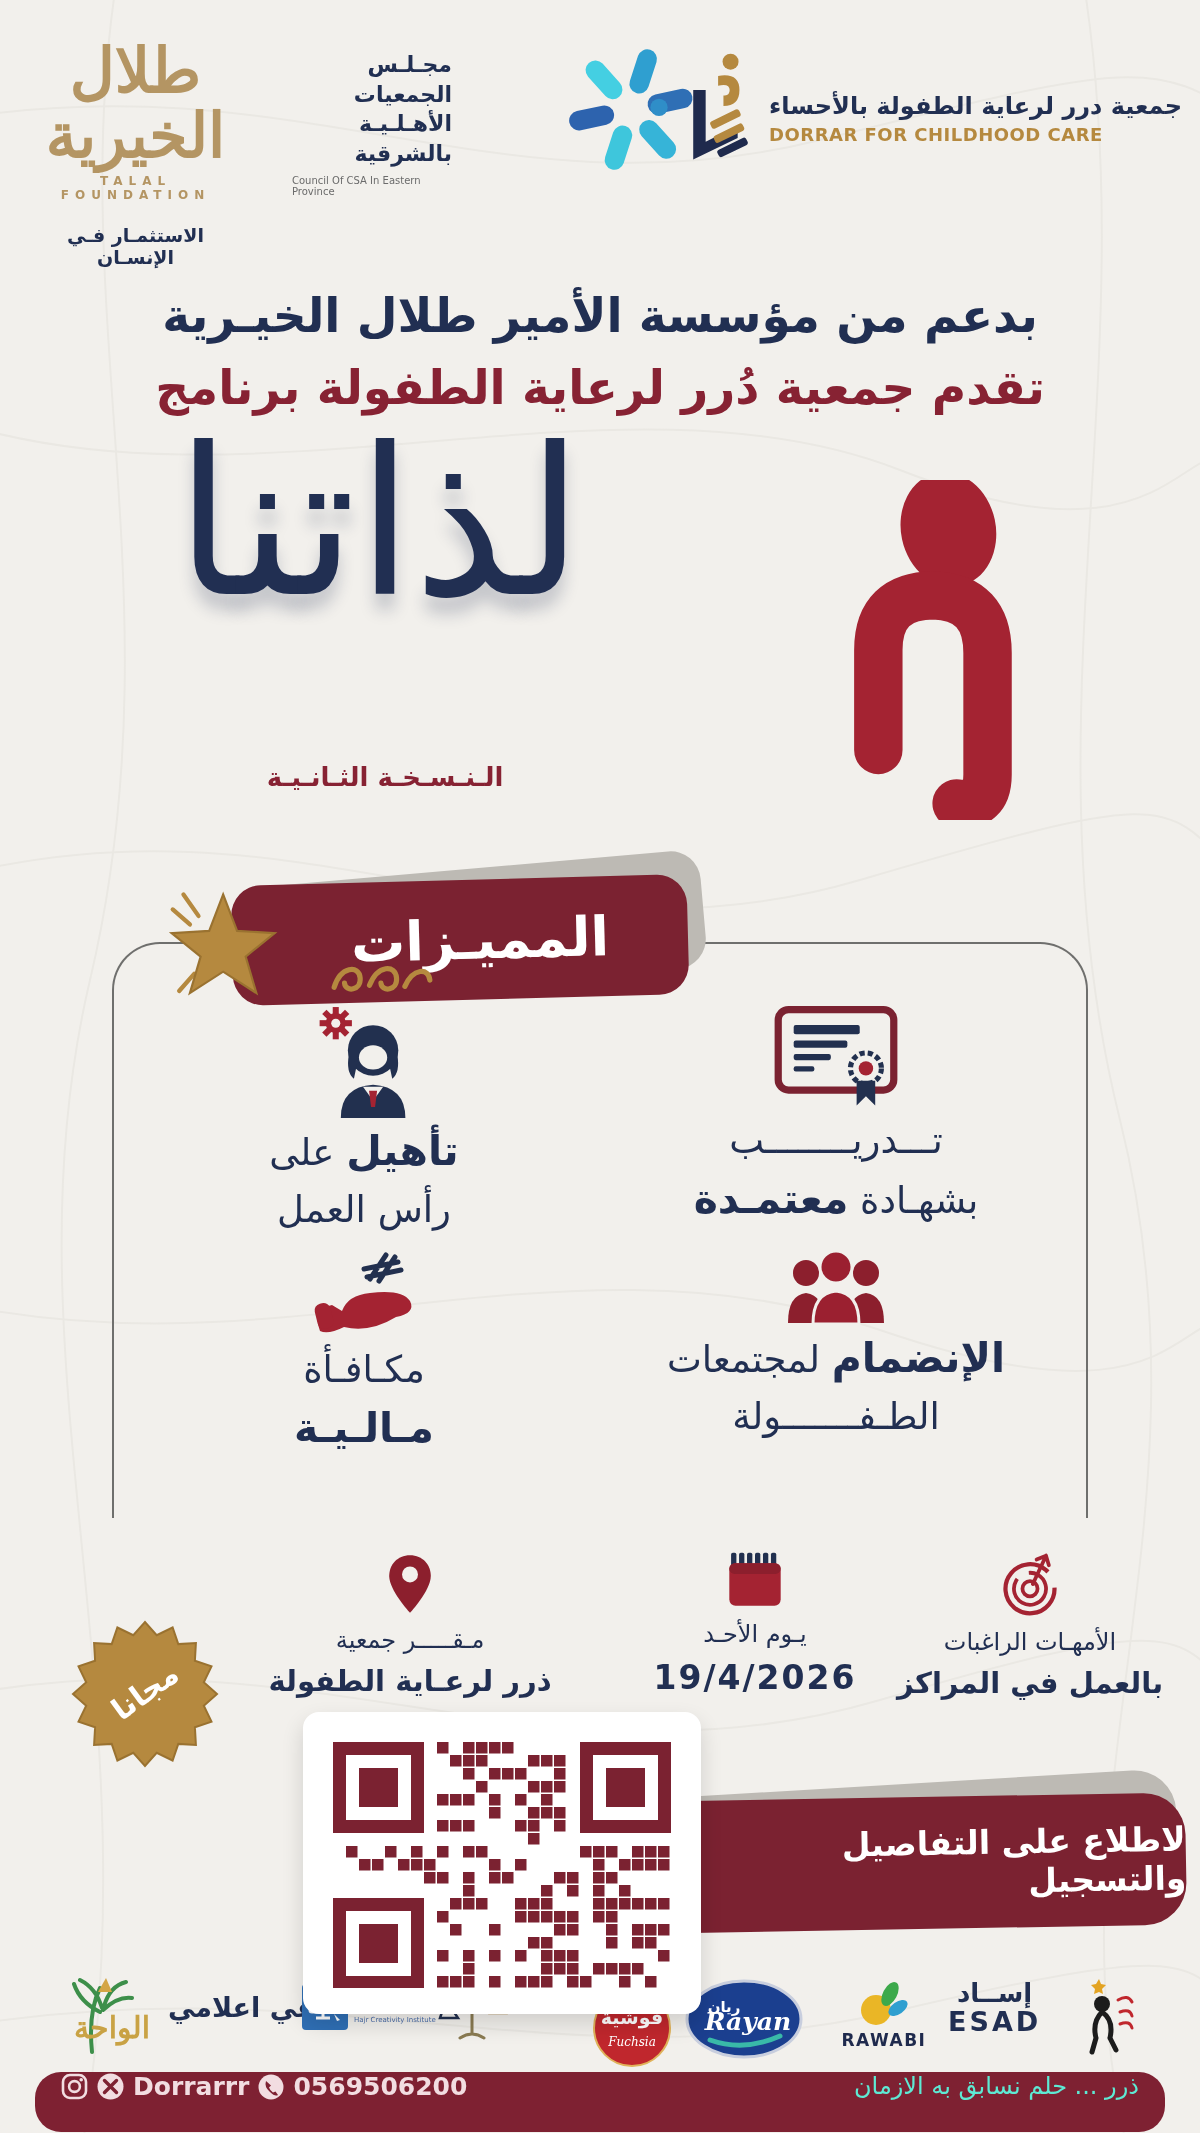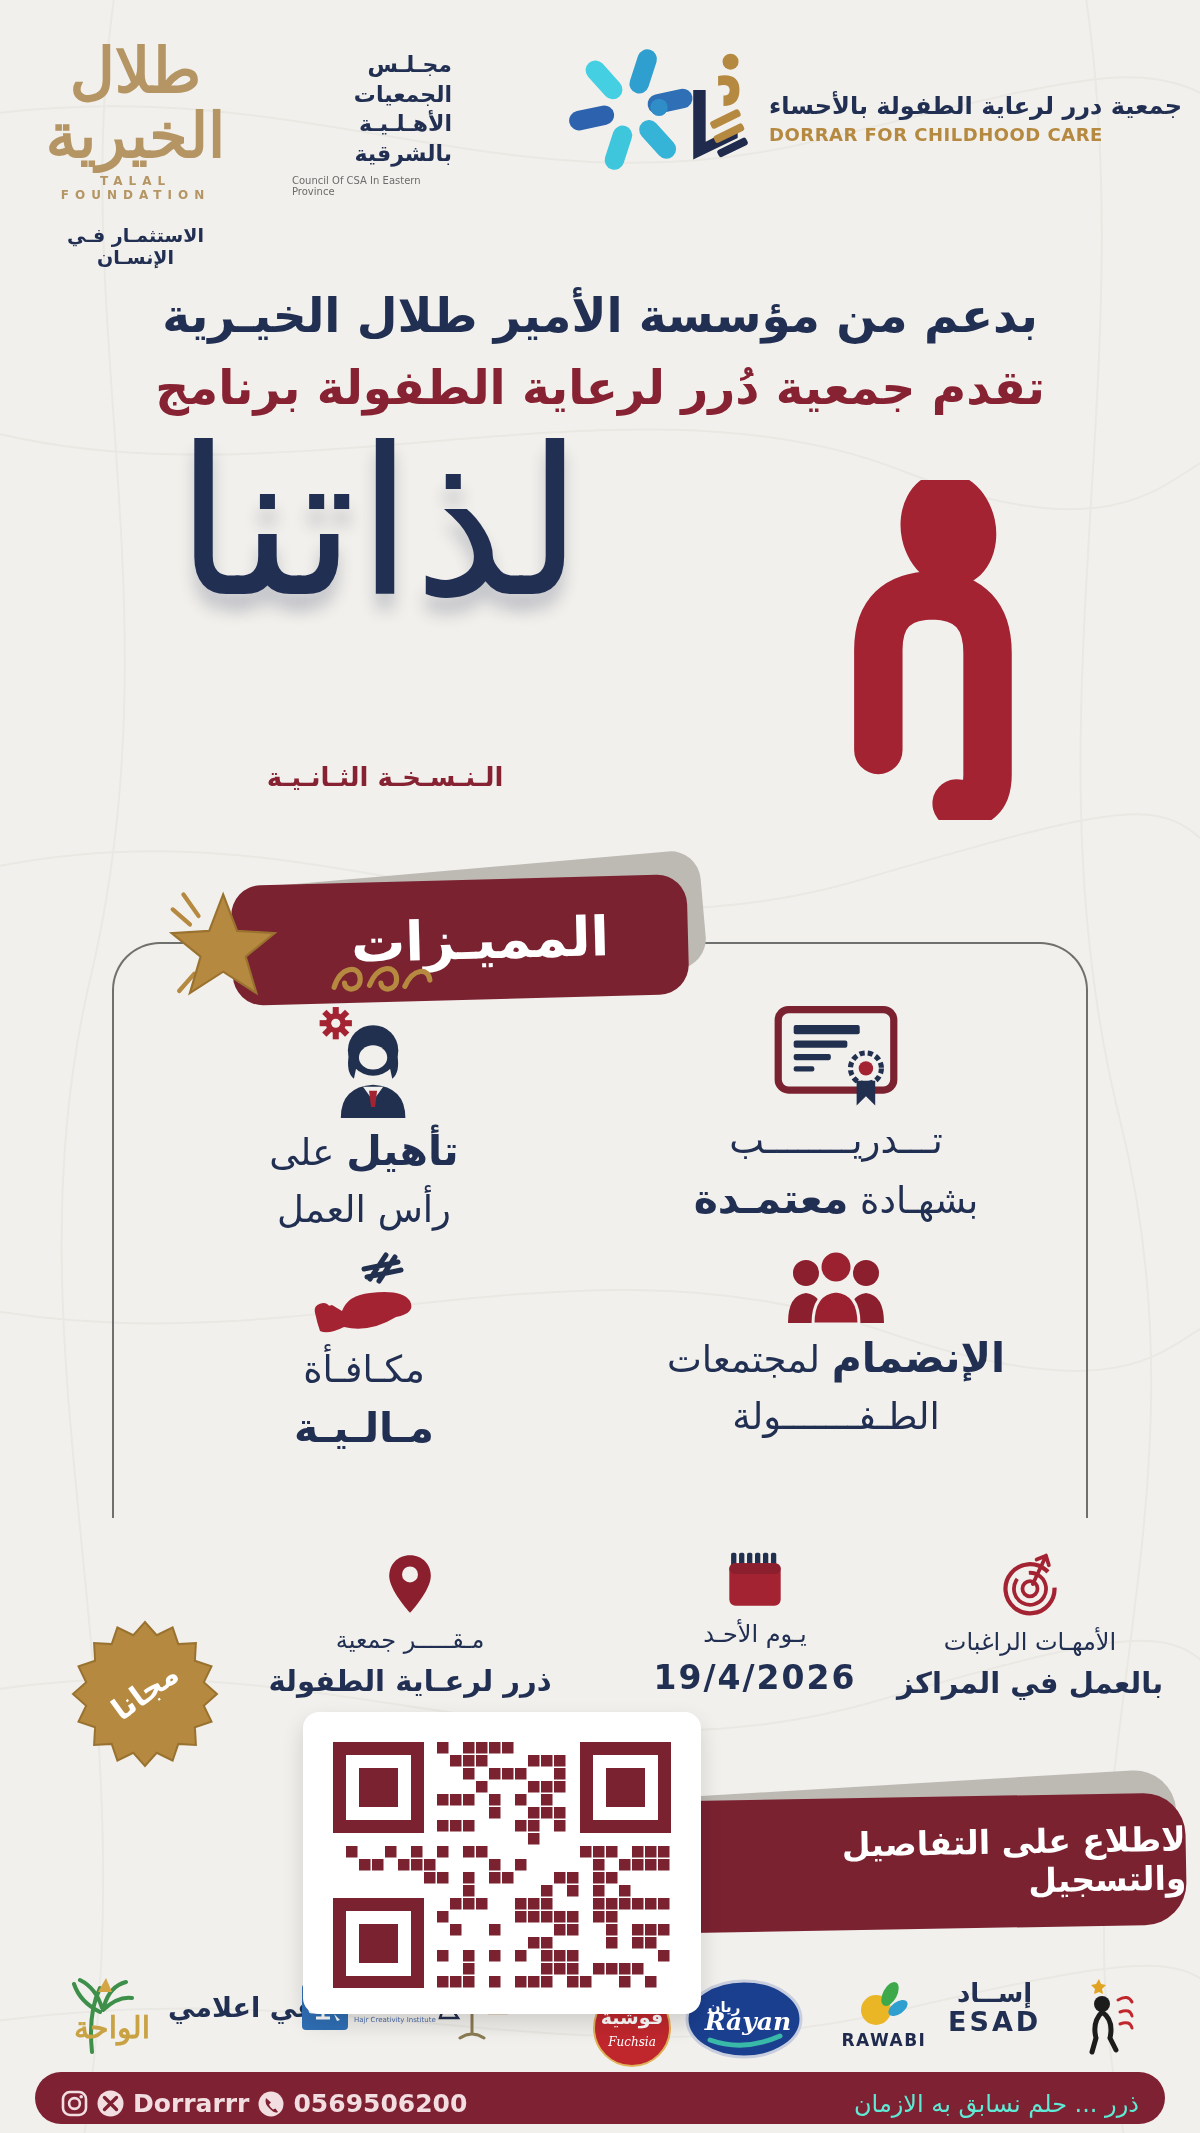--- a/index.html
+++ b/index.html
@@ -71,22 +71,22 @@
   .sponsors{left:0;right:0;top:1962px;height:112px;direction:ltr}
   .sp{position:absolute;display:flex;flex-direction:column;align-items:center;justify-content:center}
   .media-lbl{left:168px;top:30px;font-size:27px;font-weight:bold;color:var(--navy)}
   .hci{left:302px;top:22px;flex-direction:row;gap:6px;align-items:flex-start}
   .hci-tx{font-family:"DejaVu Serif","Liberation Serif",serif;color:#1f3c6e;font-size:30px;line-height:1}
   .hci-sub{font-size:7px;color:#4a6ca8;margin-top:2px}
   .esad{left:948px;top:18px;color:var(--navy);line-height:1}
   .esad-ar{font-size:26px;font-weight:bold}
   .esad-en{font-size:27px;font-weight:bold;letter-spacing:3px;margin-top:2px}
   
-  .footer{left:35px;right:35px;top:2072px;height:52px;background:#7e2132;border-radius:26px;
-          display:flex;align-items:flex-end;justify-content:space-between;padding:6px 26px;z-index:6;direction:ltr}
+  .footer{left:35px;right:35px;top:2072px;height:60px;background:#7e2132;border-radius:26px;
+          display:flex;align-items:flex-start;justify-content:space-between;padding:0 26px;z-index:6;direction:ltr}
   .foot-l{display:flex;align-items:center;gap:9px;color:#f2dde1;font-size:25px;font-weight:bold}
   .foot-r{color:#5eead4;font-size:24px;font-weight:normal;direction:rtl}
   .tex{pointer-events:none}
 </style>
 </head>
 <body>
 
 <div class="page">
 
   <svg class="abs tex" width="1200" height="2133" style="left:0;top:0;opacity:.55">

